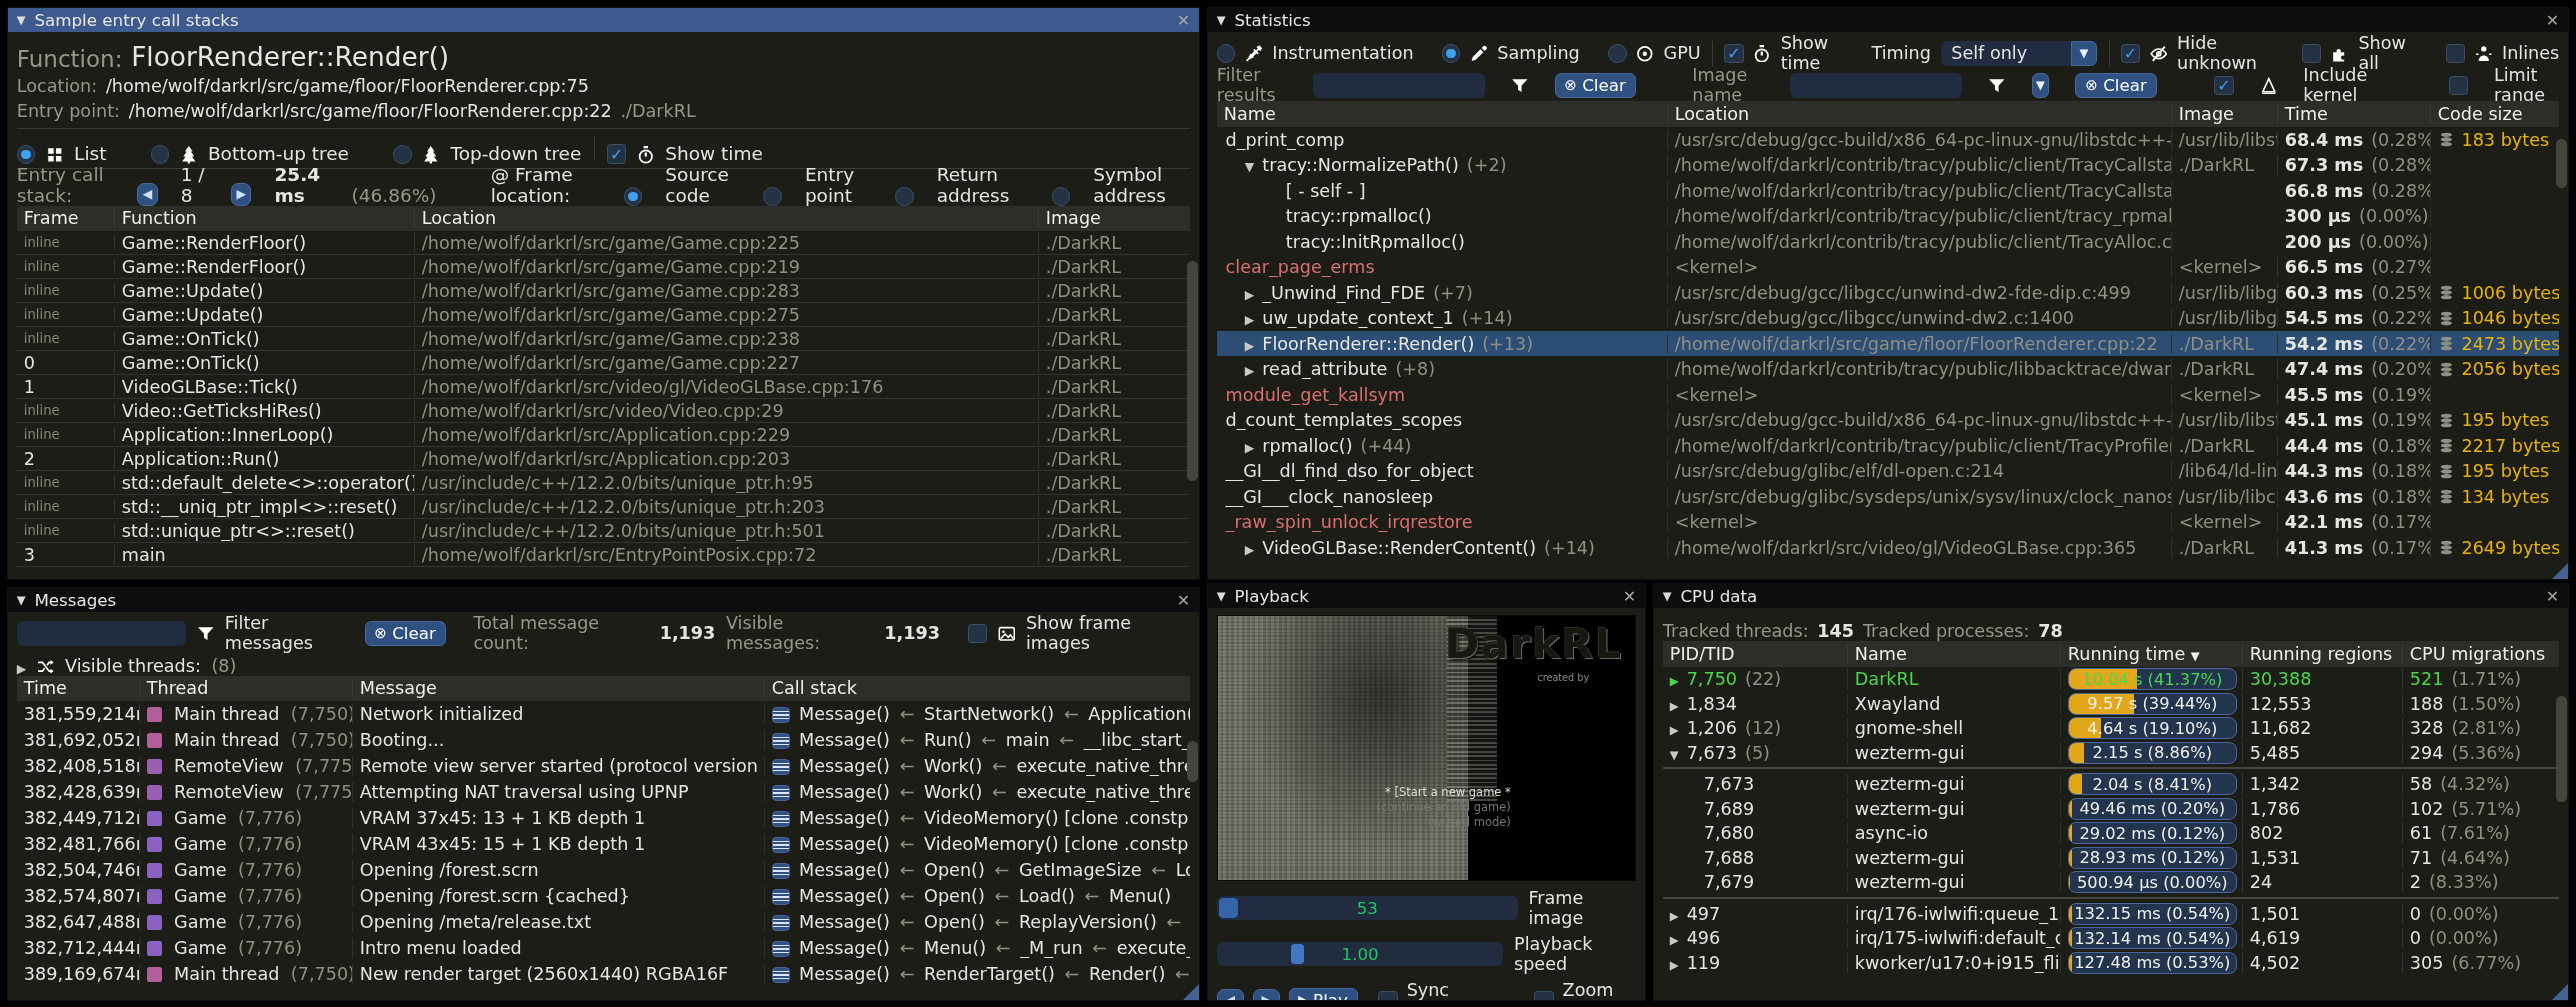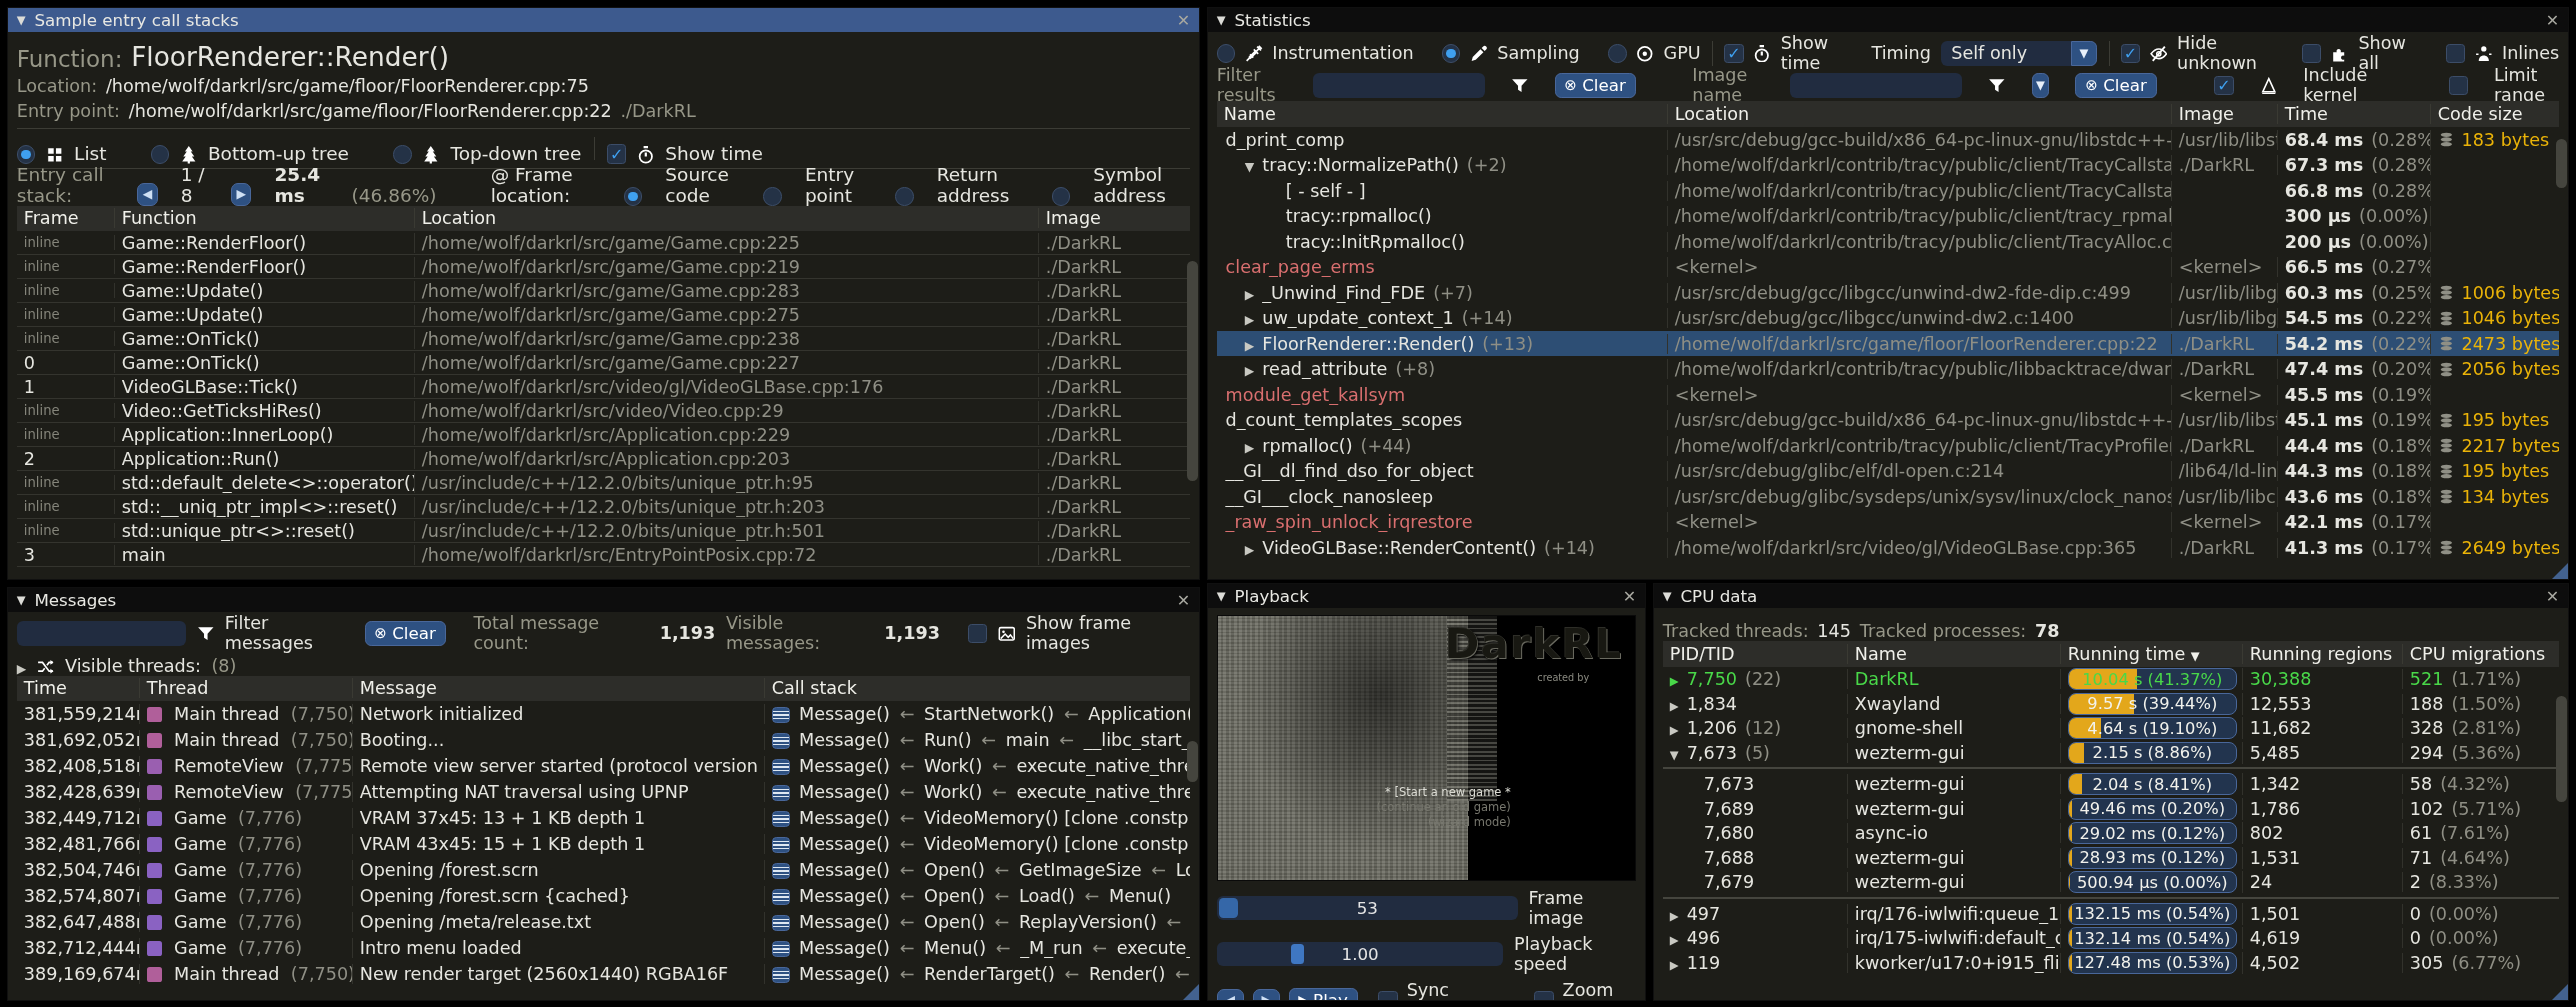--- a/index.html
+++ b/index.html
@@ -83,21 +83,21 @@
        repeating-linear-gradient(90deg,rgba(168,168,158,.28) 0 2.6px,rgba(96,96,88,.28) 2.6px 5.3px),
        repeating-linear-gradient(0deg,#6b6b62 0 1.8px,#54544c 1.8px 3.5px)}
   .pb-tex2{position:absolute;left:55%;top:0;width:12%;height:70%;
      background:repeating-linear-gradient(0deg,rgba(140,140,130,.5) 0 1.8px,rgba(40,40,36,.5) 1.8px 4.4px)}
   .pb-logo{position:absolute;right:12.3px;top:3.5px;font-size:41px;font-weight:bold;letter-spacing:1.8px;
      color:#181812;text-shadow:0.9px 0.9px 0 #6a6a60,-0.9px -0.9px 0 #2e2e28,1.8px 1.8px 2.6px #000}
   .pb-credit{position:absolute;right:46px;top:56px;font-size:9.7px;color:#8a8a80;text-align:center;line-height:11.5px}
   .pb-menu{position:absolute;left:38%;top:64%;font-size:11.5px;color:#dcdcd4;text-align:right;line-height:15px}
   .pb-menu .faint{color:#77776e}
   .slider{position:relative;width:322px;height:24px;background:#212c40;border-radius:6.2px;
-     display:flex;align-items:center;justify-content:center;font-size:16.7px;color:#e5e5e5;overflow:hidden}
+     display:flex;align-items:center;justify-content:center;font-size:16.7px;color:#22c55e;overflow:hidden}
   .slider .sfill{position:absolute;left:1.8px;top:1.8px;bottom:1.8px;background:#3567a8;border-radius:4.4px}
   .slider .shandle{position:absolute;top:1.8px;bottom:1.8px;width:13.2px;background:#3f77c2;border-radius:3.5px}
   .slider span{position:relative}
   .pb-row{display:flex;align-items:center;gap:10.6px;margin-bottom:6.2px;font-size:17.6px}
   
   .tb{display:flex;align-items:center;gap:8.8px;font-size:17.6px;height:32px;flex:0 0 32px}
   .vsep{width:0.9px;align-self:stretch;margin:3.5px 1.8px;background:#3c3c35}
   .ddown{display:flex;align-items:center;height:25px}
   .dd-field{background:#212c40;border-radius:6.2px 0 0 6.2px;height:25px;display:flex;align-items:center;padding:0 10.6px;min-width:130px}
   .dd-btn{width:26.4px;height:25px;background:#2e5182;border:0.9px solid #49679a;border-radius:0 6.2px 6.2px 0;
@@ -746,21 +746,21 @@
 
   <div class="panel" style="left:1653px;top:583px;width:916px;height:418px">
     <div class="tbar">
       <span class="tri">▼</span>
       <span>CPU data</span>
       <span class="tclose">✕</span>
     </div>
     <div class="pbody">
       <div class="row" style="height:28px;gap:8.8px;font-size:17.6px">
         <span class="dim">Tracked threads:</span>
-        <span style="font-weight:normal">145</span>
+        <span style="font-weight:bold">145</span>
         <span class="dim">Tracked processes:</span>
         <span style="font-weight:bold">78</span>
       </div>
       <div class="thead cpu-grid">
         <div class="td">PID/TID</div>
         <div class="td">Name</div>
         <div class="td"><span>Running time</span> <span style="font-size:11.5px">▼</span></div>
         <div class="td">Running regions</div>
         <div class="td">CPU migrations</div>
       </div>

